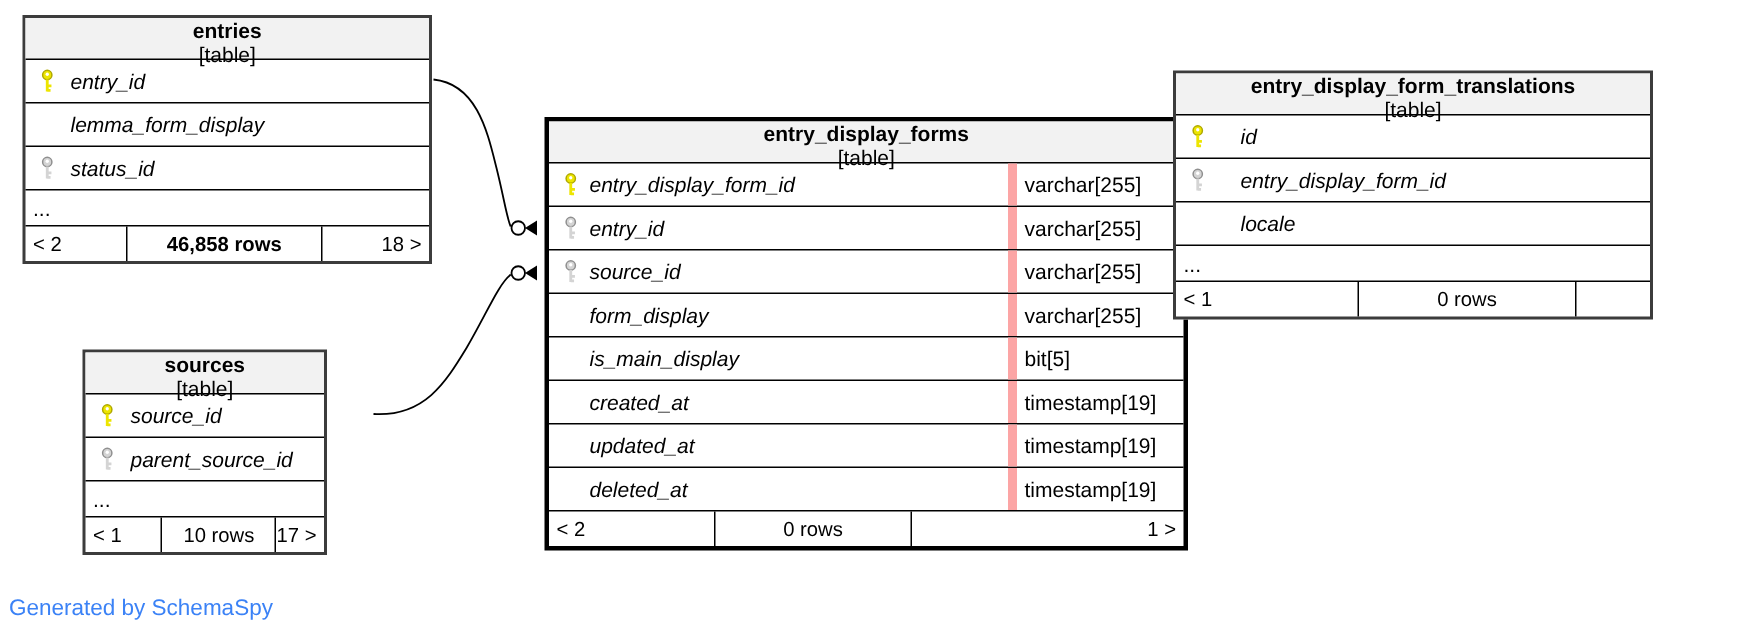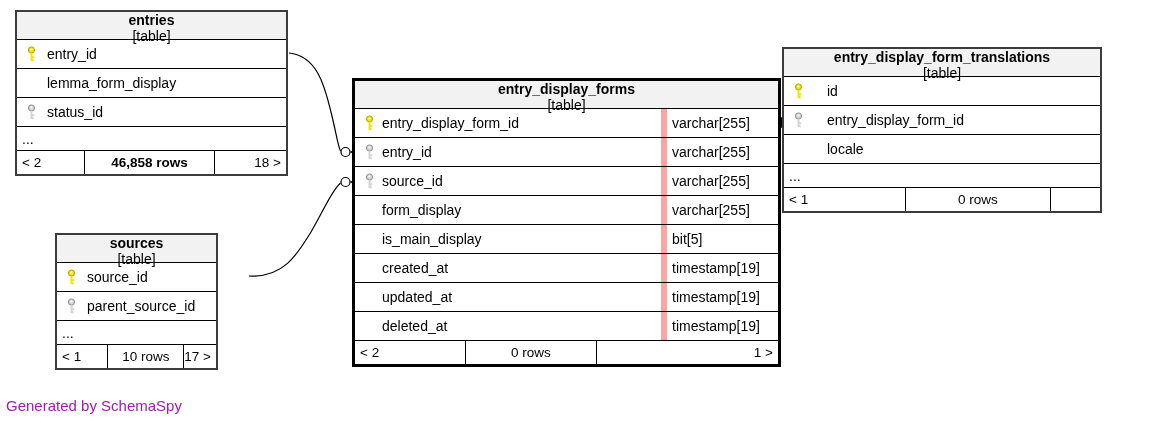--- a/index.html
+++ b/index.html
@@ -14,48 +14,48 @@
   .t-header { height:28px; background:#f2f2f2; border-bottom:1px solid #000;
               display:flex; align-items:center; justify-content:space-between;
               padding:0 9px; font-size:14px; box-sizing:border-box;flex-direction:column; }
   .t-title { font-weight:bold; }
   .t-badge { font-weight:normal; }
 
   .t-row { height:29px; border-bottom:1px solid #000; display:flex; align-items:stretch;
            position:relative; box-sizing:border-box; }
   .t-keycell { position:absolute; left:9px; top:6px; width:11px; height:16px; }
   .t-colname { flex:1; display:flex; align-items:center; padding-left:var(--indent,30px);
-               font-size:14px; white-space:nowrap; }
+               font-size:14px; white-space:nowrap;font-style:italic; }
   .t-coltype { width:117px; border-left:6px solid #fca5a5; display:flex; align-items:center;
                padding-left:5px; font-size:14px; box-sizing:border-box; white-space:nowrap; }
 
   .t-ellipsis { height:24px; border-bottom:1px solid #000; display:flex; align-items:center;
                 padding-left:5px; font-size:14px; box-sizing:border-box; }
 
   .t-footer { height:23px; display:flex; font-size:13.5px; }
   .t-f-cell { display:flex; align-items:center; box-sizing:border-box; white-space:nowrap; }
   .t-f-cell + .t-f-cell { border-left:1px solid #000; }
   .f-left  { justify-content:flex-start; padding-left:5px; }
   .f-mid   { justify-content:center; }
   .f-right { justify-content:flex-end; padding-right:5px; flex:1; }
 
   #tbl-entries { left:15px; top:10px; width:273px; --indent:30px; }
   #tbl-entries .f-left { width:67px; }  #tbl-entries .f-mid { width:130px;font-weight:bold; }
 
   #tbl-sources { left:55px; top:233px; width:163px; --indent:30px; }
   #tbl-sources .f-left { width:53px; }  #tbl-sources .f-mid { width:80px; }
 
-  #tbl-entry_display_forms { left:352px; top:78px; width:429px; --indent:27px; }
+  #tbl-entry_display_forms { left:363px; top:78px; width:429px; --indent:27px; }
   #tbl-entry_display_forms .f-left { width:110px; }  #tbl-entry_display_forms .f-mid { width:131px; }
 
   #tbl-entry_display_form_translations { left:782px; top:47px; width:320px; --indent:43px; }
   #tbl-entry_display_form_translations .f-left { width:121px; }
   #tbl-entry_display_form_translations .f-mid { width:145px; }
 
-  .caption { position:absolute; left:6px; top:397px; font-size:15px; color:#a21caf; }
+  .caption { position:absolute; left:6px; top:397px; font-size:15px; color:#3b82f6; }
 </style>
 </head>
 <body>
 
 <div class="canvas">
 
   <svg class="rel-layer" width="1171" height="424" viewBox="0 0 1171 424" xmlns="http://www.w3.org/2000/svg">
     <g stroke="#000" fill="none" stroke-width="1.2">
       <path d="M 289 53 C 318 56 325 88 331 112 C 336 132 338 146 340.5 151"></path>
       <polygon points="350,152 358,147 358,157" fill="#000" stroke="none"></polygon>

